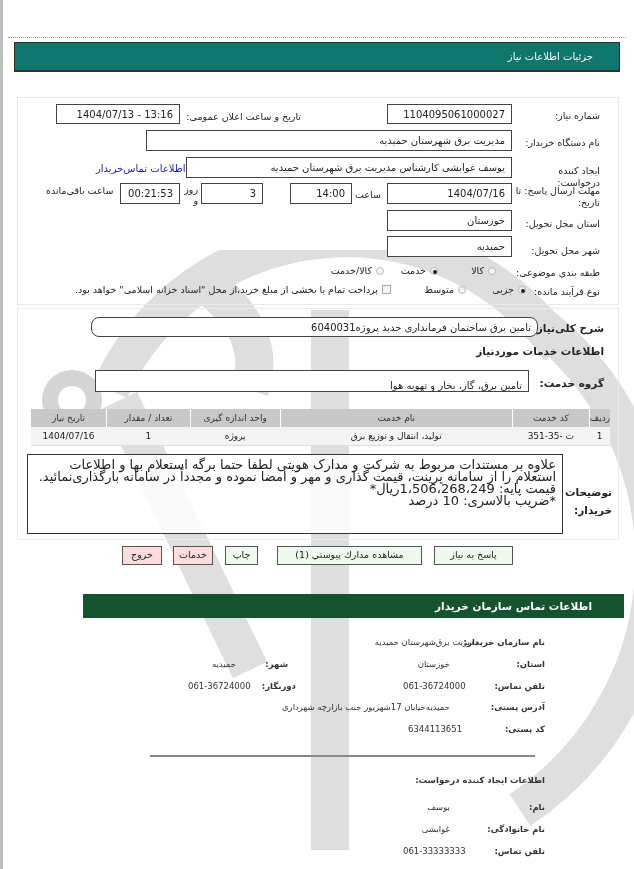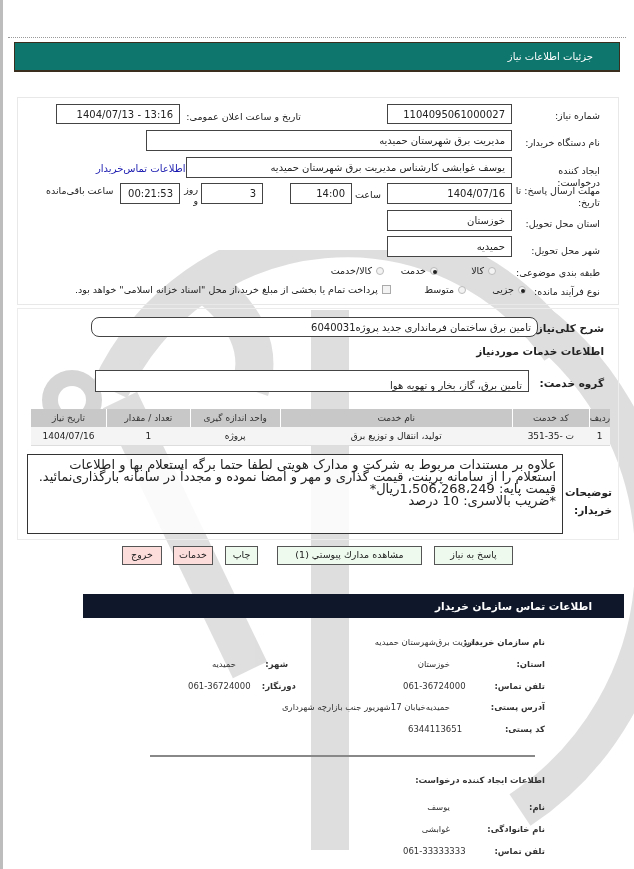--- a/index.html
+++ b/index.html
@@ -20,21 +20,21 @@
   .check { display:inline-block; width:9px; height:9px; border:1px solid #aaa; background:#f3f3f3; vertical-align:middle; }
   .opt { position:absolute; font-size:9.5px; white-space:nowrap; display:flex; align-items:center; gap:4px; }
   .bold { font-weight:bold; font-size:10.5px; }
   table.items { position:absolute; left:30px; top:409px; width:580px; border-collapse:collapse; font-size:9px; }
   table.items th { background:#c8c8c8; color:#333; font-weight:normal; height:18px; border-left:1px solid #fff; text-align:center; }
   table.items td { background:#f4f4f4; height:18px; text-align:center; border-bottom:1px solid #ddd; }
   .desc-box { position:absolute; left:27px; top:454px; width:536px; height:80px; border:1px solid #333; background:rgba(255,255,255,0.85); padding:4px 6px; font-size:13px; line-height:12px; text-align:right; }
   .btn { position:absolute; top:546px; height:19px; border:1px solid #555; font-size:9.5px; text-align:center; line-height:15px; overflow:hidden; }
   .btn.green { background:#eefaee; }
   .btn.pink { background:#fddcdc; }
-  .section-bar { position:absolute; left:83px; top:594px; width:541px; height:24px; background:#0f172a; color:#fff; font-weight:bold; font-size:10.5px; padding-right:32px; line-height:24px; }
+  .section-bar { position:absolute; left:83px; top:594px; width:541px; height:24px; background:#14532d; color:#fff; font-weight:bold; font-size:10.5px; padding-right:32px; line-height:24px; }
   .k { position:absolute; font-size:8.5px; font-weight:bold; color:#333; white-space:nowrap; }
   .v { position:absolute; font-size:8.5px; color:#333; white-space:nowrap; }
   .hr { position:absolute; left:150px; top:755px; width:385px; border-top:2px solid #888; }
   .watermark { position:absolute; pointer-events:none; }
 </style>
 </head>
 <body>
 
 <div class="left-rule"></div>
 <div class="dotted-rule"></div>

